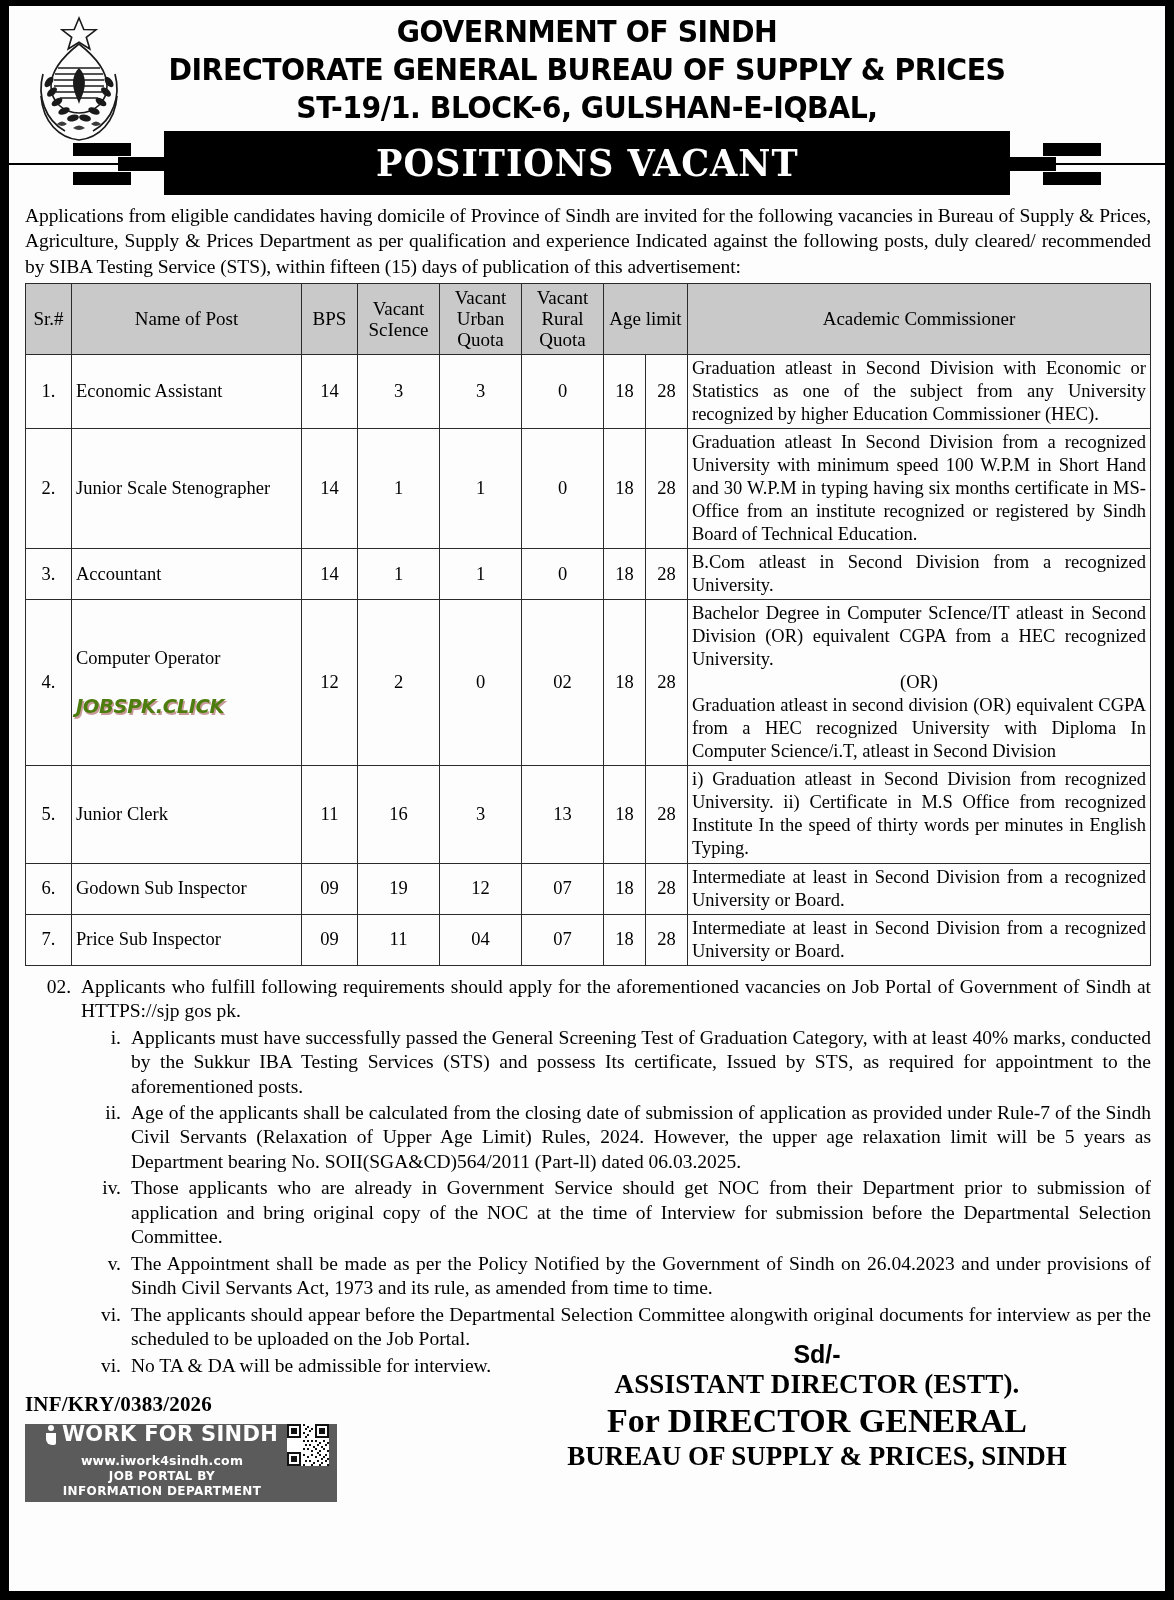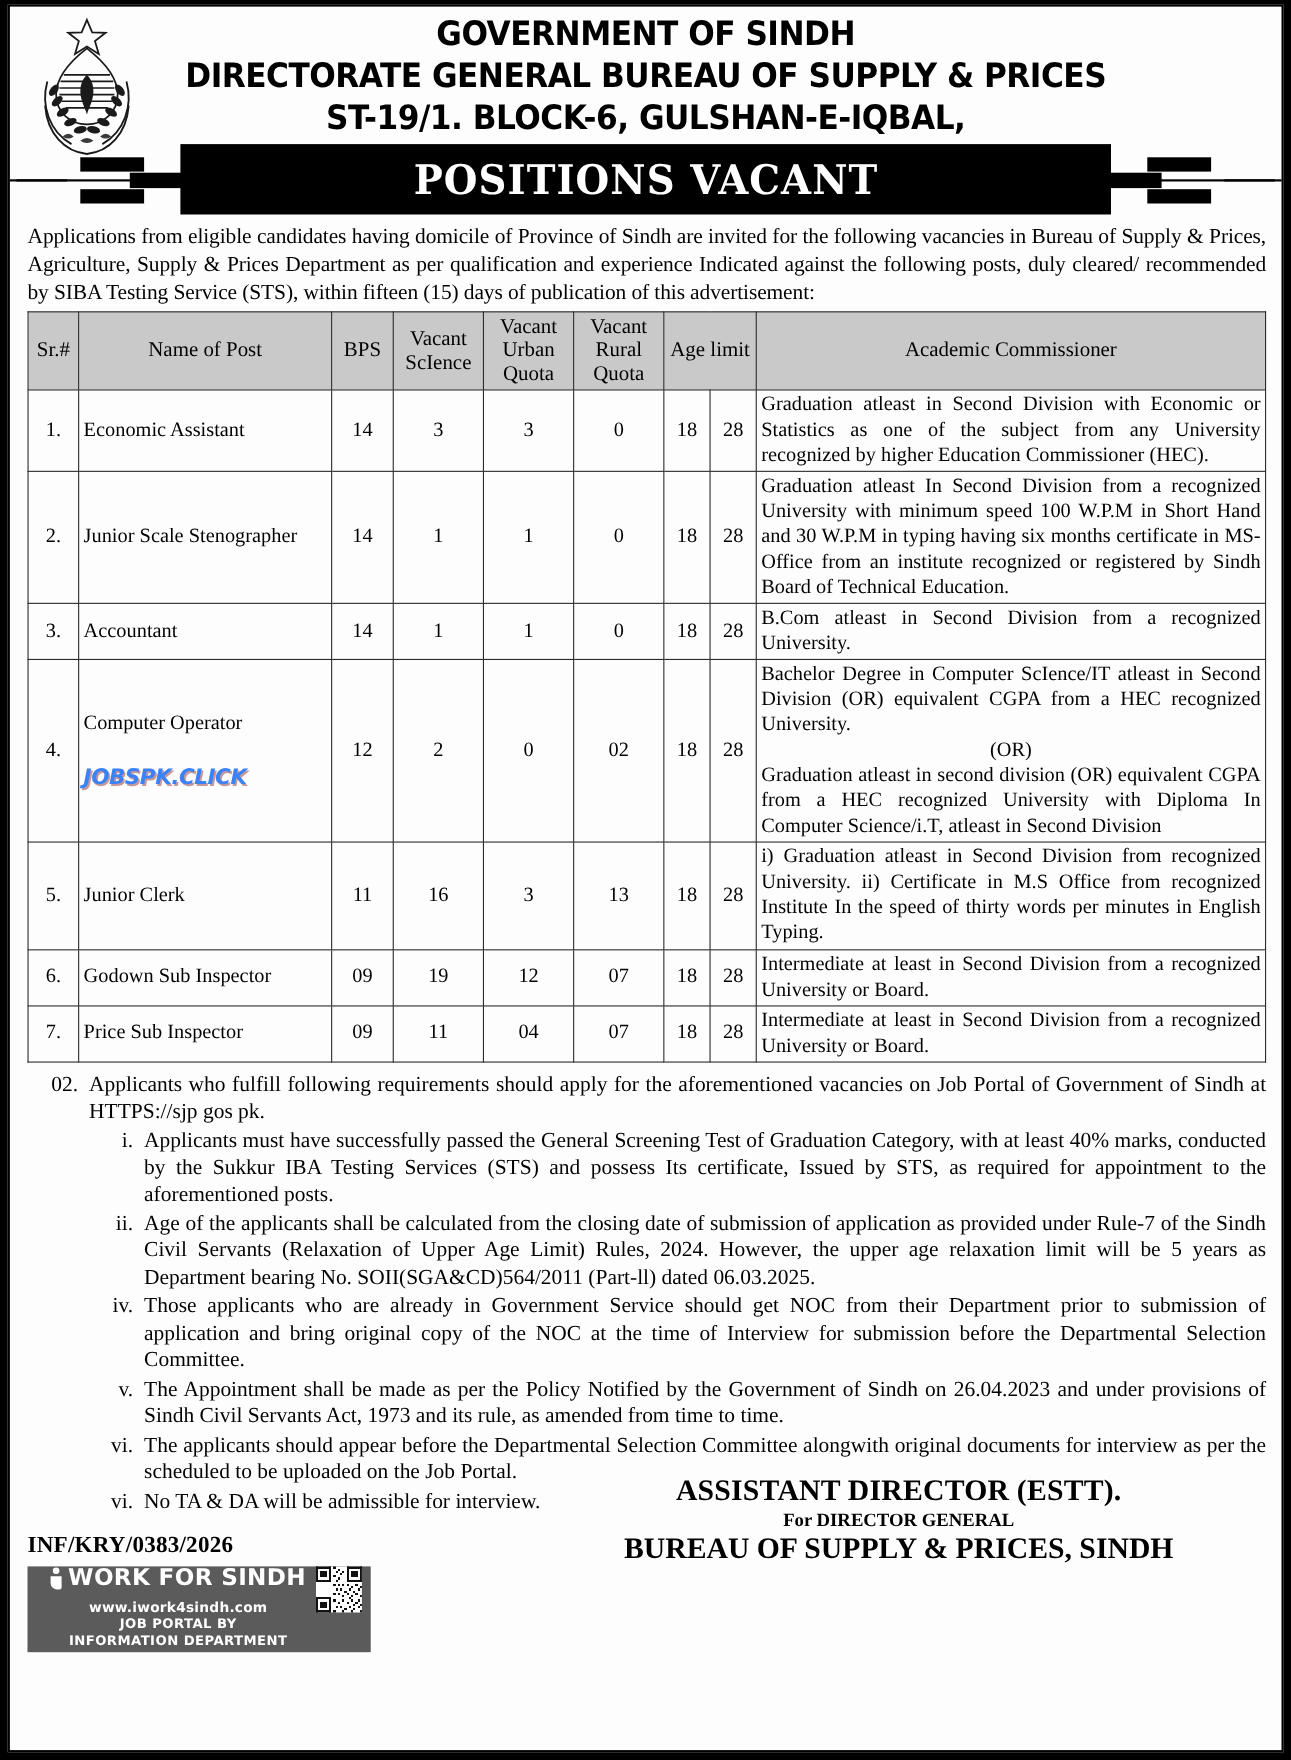--- a/index.html
+++ b/index.html
@@ -144,21 +144,21 @@
   td.c-qual { text-align: justify; font-size: 18.5px; line-height: 1.245; padding: 3px 6px 3px 7px; }
   td.c-qual .or-center { display: block; text-align: center; }
 
   .wm {
     display: block;
     margin-top: 26px;
     font-family: "DejaVu Sans", sans-serif;
     font-style: italic;
     font-weight: bold;
     font-size: 19.5px;
-    color: #3b82f6;
+    color: #4d7c0f;
     letter-spacing: -0.4px;
     text-shadow: 1.5px 1.5px 0 rgba(120,0,0,0.40);
   }
 
   
   .conds { padding: 9px 14px 0 16px; font-size: 19.5px; line-height: 1.255; }
   .cond-row { display: flex; align-items: flex-start; }
   .cond-row + .cond-row { margin-top: 2px; }
   .cond-mark { flex: 0 0 auto; text-align: right; }
   .cond-body { flex: 1 1 auto; text-align: justify; }
@@ -180,21 +180,21 @@
   .sig {
     position: absolute;
     left: 470px;
     right: 10px;
     top: -48px;
     text-align: center;
     line-height: 1.17;
   }
   .sig .sd  { font-family: "Liberation Sans", sans-serif; font-weight: bold; font-size: 25px; }
   .sig .l2  { font-family: "Liberation Serif", serif; font-weight: bold; font-size: 27px; letter-spacing: 0.2px; }
-  .sig .l3  { font-family: "Liberation Serif", serif; font-weight: bold; font-size: 17px; }
+  .sig .l3  { font-family: "Liberation Serif", serif; font-weight: bold; font-size: 34px; }
   .sig .l4  { font-family: "Liberation Serif", serif; font-weight: bold; font-size: 27px; }
 
   .badge {
     position: absolute;
     left: 16px;
     top: 36px;
     width: 312px;
     height: 78px;
     background: #5b5b5b;
     color: #ffffff;
@@ -474,20 +474,21 @@
     <div class="cond-row lvl2">
       <div class="cond-mark">vi.</div>
       <div class="cond-body">No TA &amp; DA will be admissible for interview.</div>
     </div>
 
   </div>
 
   <div class="footer">
 
     <div class="sig">
+      <div class="sd">Sd/-</div>
       <div class="l2">ASSISTANT DIRECTOR (ESTT).</div>
       <div class="l3">For DIRECTOR GENERAL</div>
       <div class="l4">BUREAU OF SUPPLY &amp; PRICES, SINDH</div>
     </div>
 
     <div class="inf">INF/KRY/0383/2026</div>
 
     <div class="badge">
       <div class="badge-main">
         <div class="badge-top">

